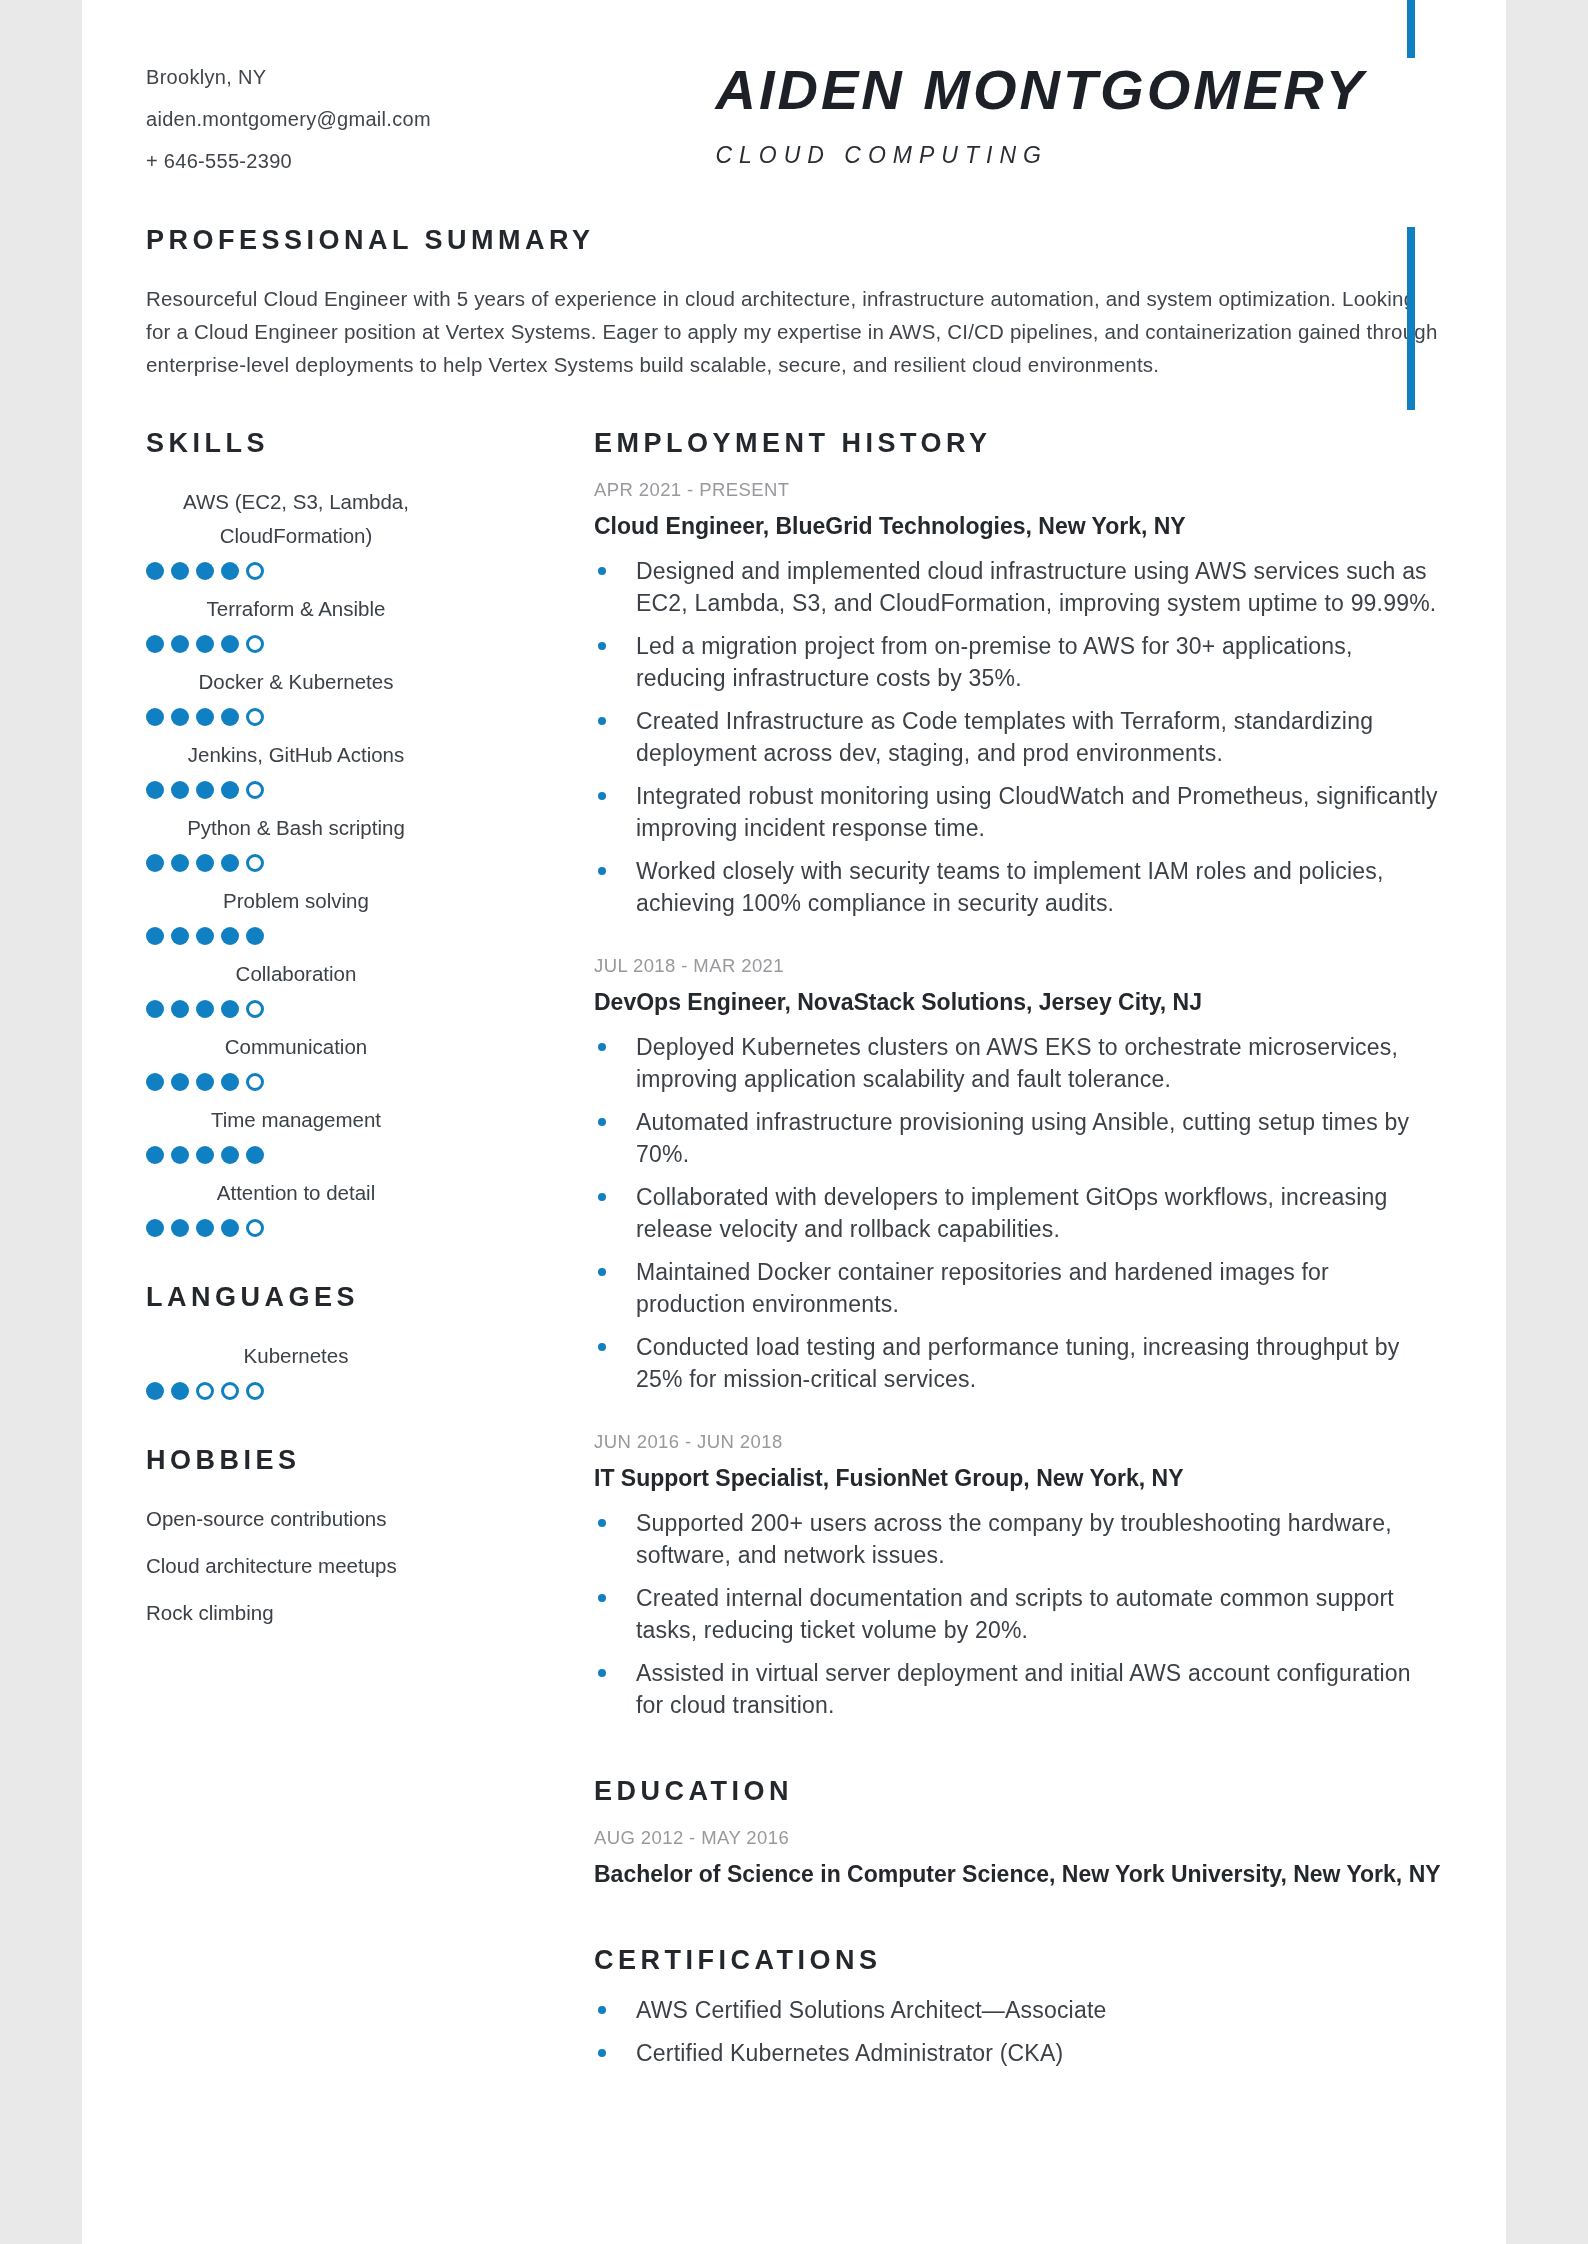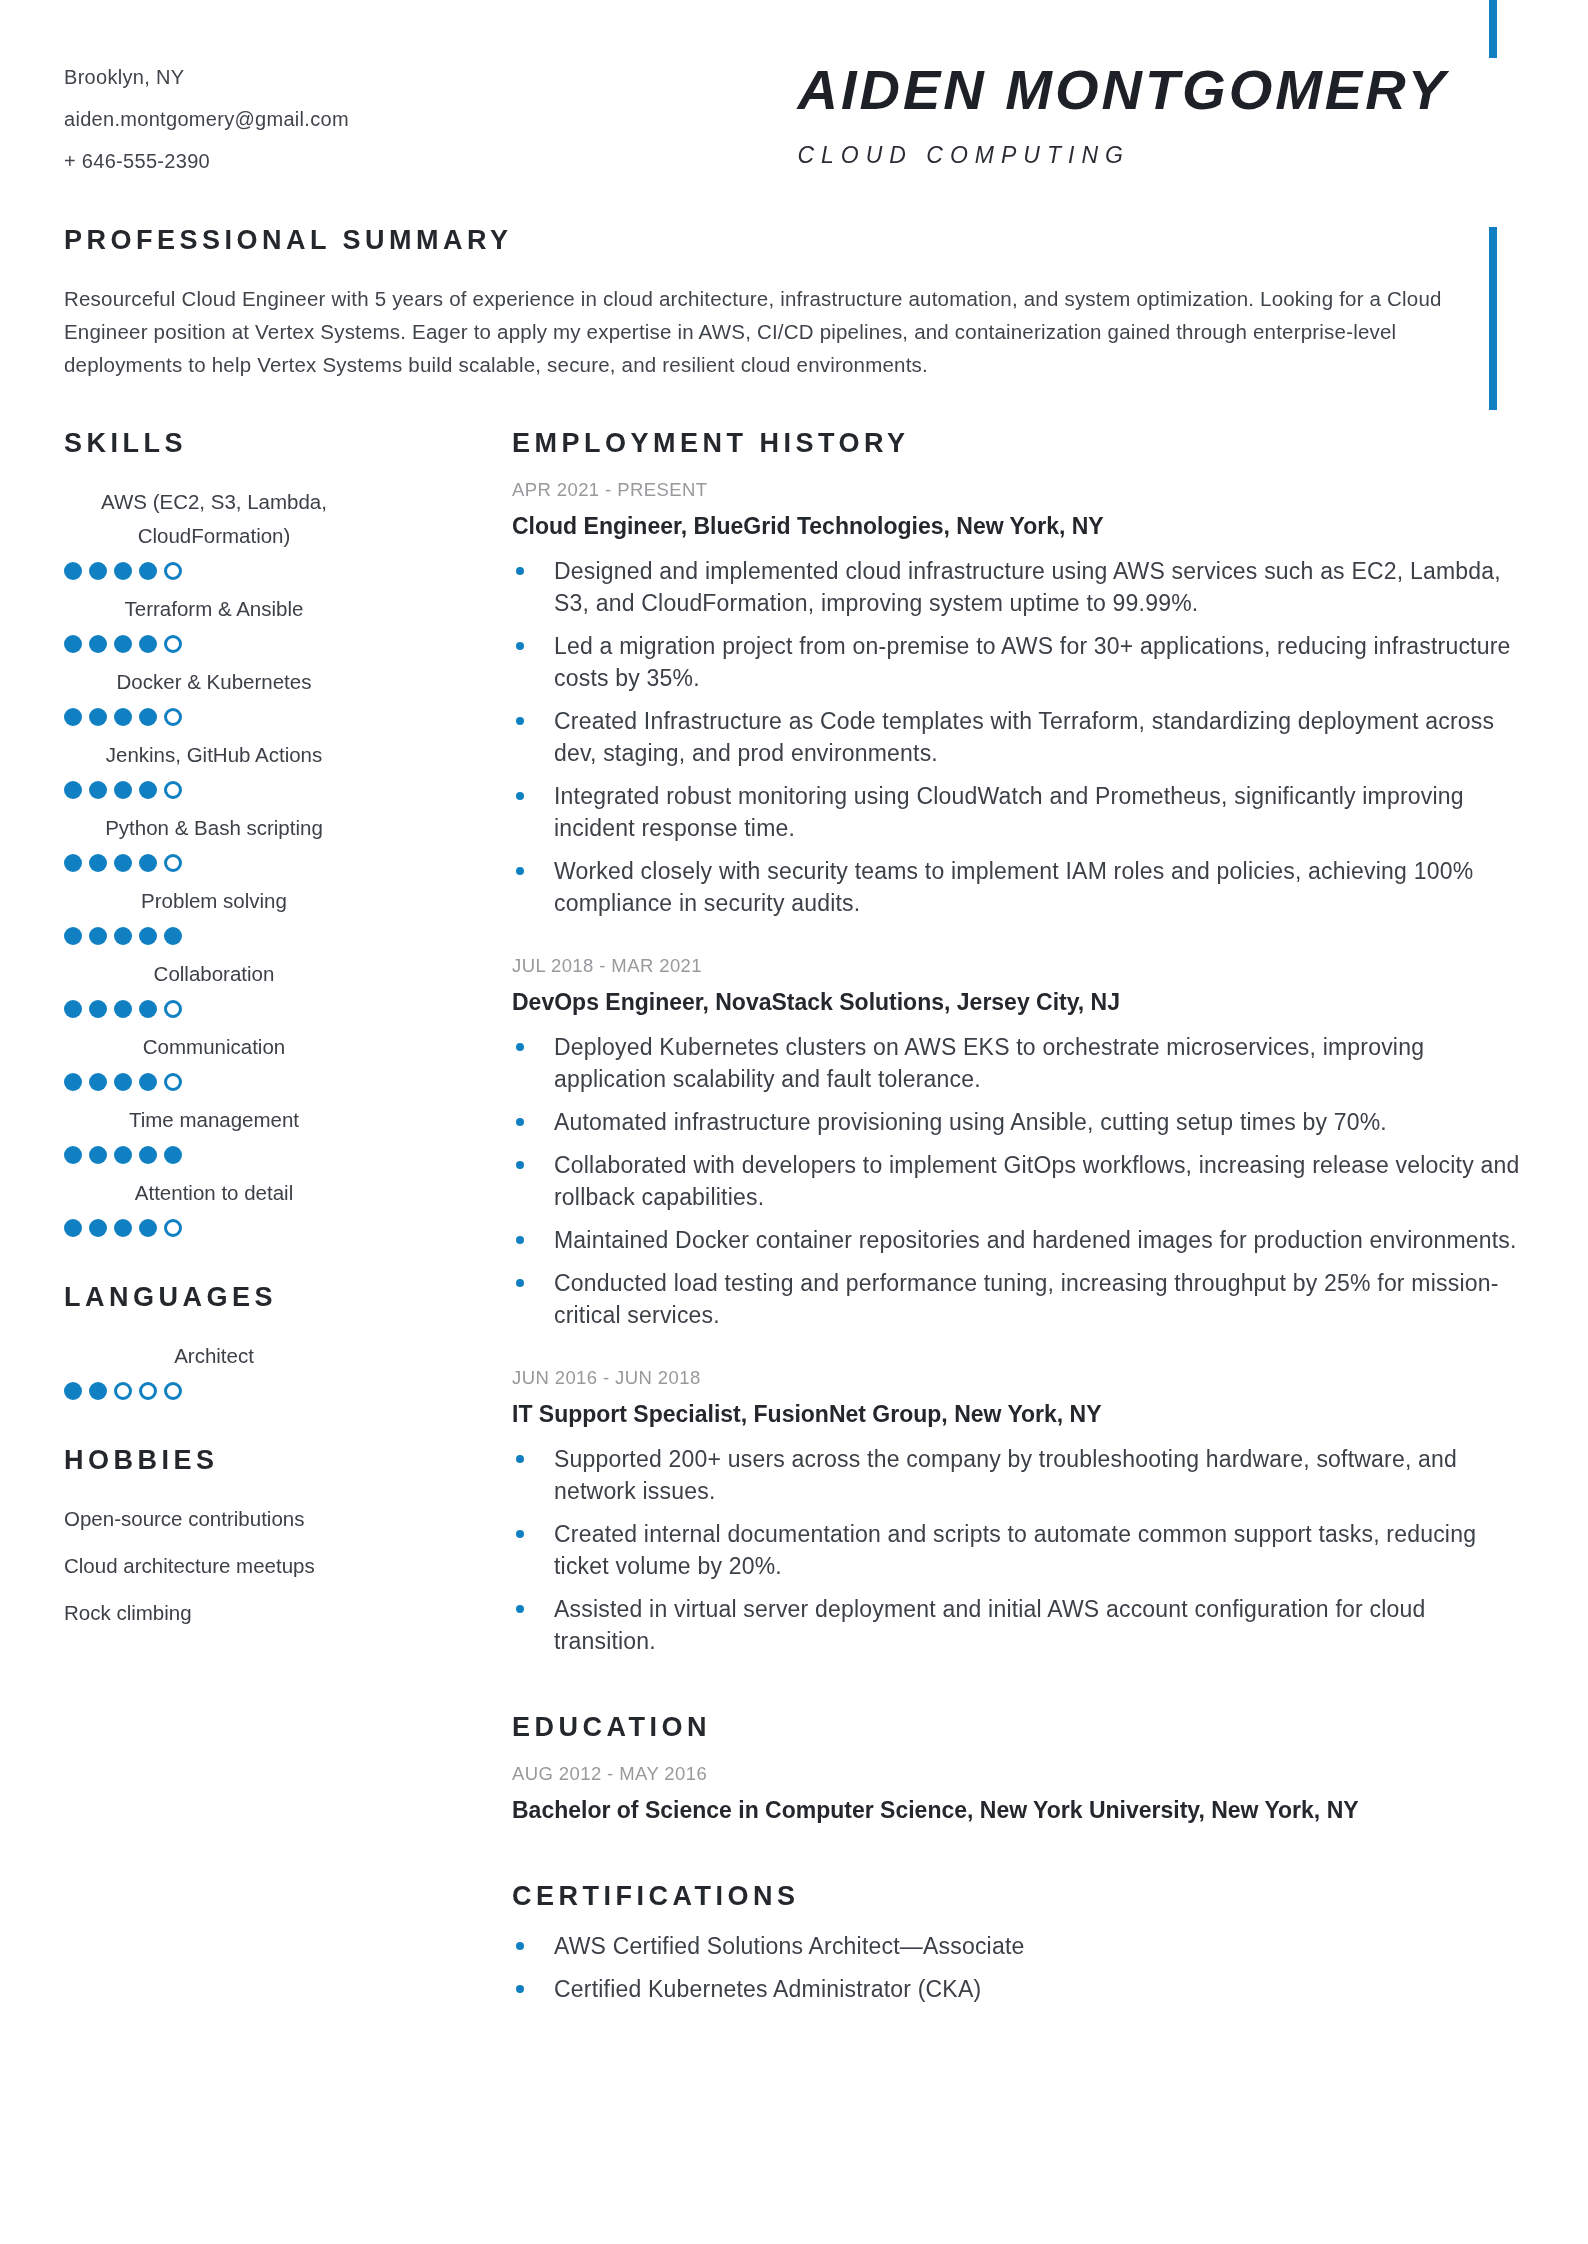--- a/index.html
+++ b/index.html
@@ -1,19 +1,19 @@
 <!DOCTYPE html>
 <html><head>
 <meta charset="utf-8">
 <style>
   * { margin: 0; padding: 0; box-sizing: border-box; }
   html, body { background: #e9e9e9; }
   .page {
     position: relative;
-    width: 1588px;
+    width: 1424px;
     height: 2244px;
     margin: 0 auto;
     background: #ffffff;
     font-family: "Liberation Sans", "DejaVu Sans", sans-serif;
     color: #40454b;
     overflow: hidden;
   }
   
   .accent-seg {
     position: absolute;
@@ -271,21 +271,21 @@
                 <span class="dot empty"></span>
               </div>
             </div>
           </div>
       </section>
 
       <section class="subsection">
         <h2 class="section-heading">LANGUAGES</h2>
         <div id="languages-list" class="group-first">
             <div class="rated-item">
-              <div class="rated-label">Architect</div>
+              <div class="rated-label">Kubernetes</div>
               <div class="dots">
                 <span class="dot"></span>
                 <span class="dot"></span>
                 <span class="dot empty"></span>
                 <span class="dot empty"></span>
                 <span class="dot empty"></span>
               </div>
             </div>
           </div>
       </section>

